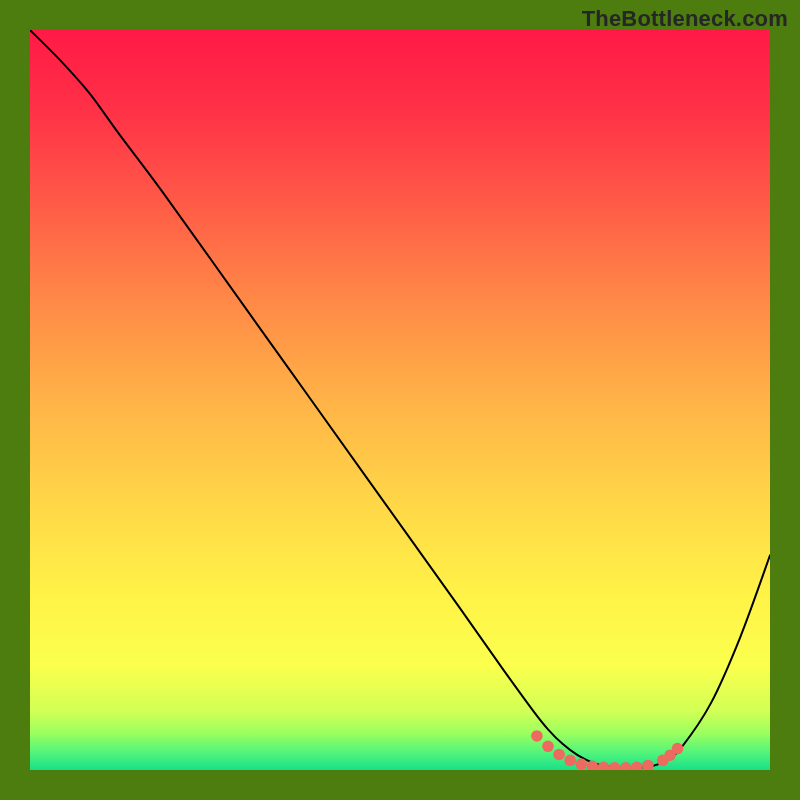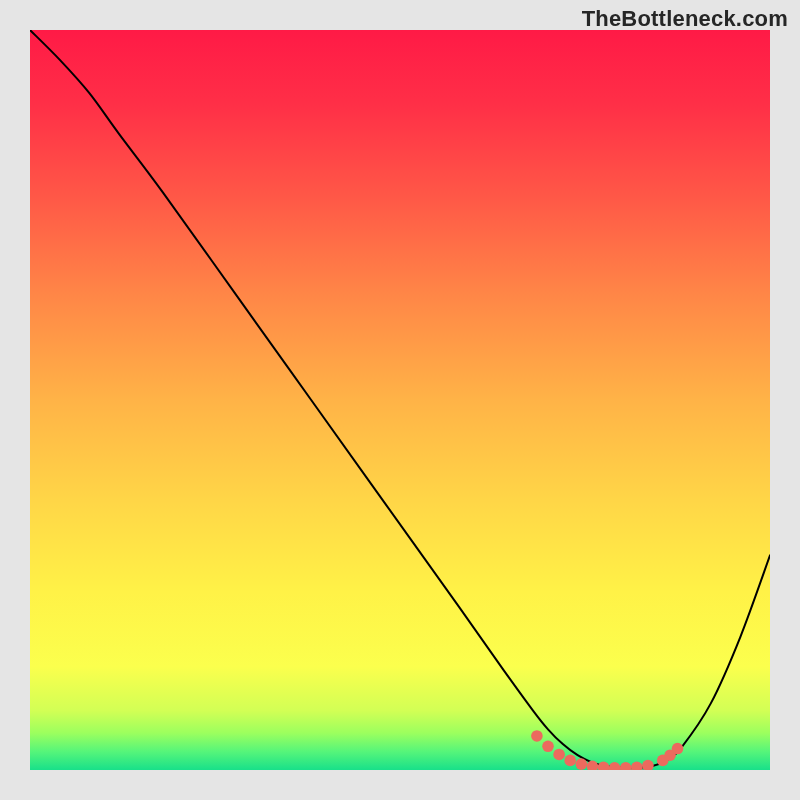--- a/index.html
+++ b/index.html
@@ -10,21 +10,21 @@
     height: 800px;
     overflow: hidden;
     font-family: Arial, Helvetica, sans-serif;
   }
   .frame {
     position: absolute;
     top: 0;
     left: 0;
     width: 800px;
     height: 800px;
-    background: #e5e5e5;
+    background: #4d7c0f;
   }
   .watermark {
     position: absolute;
     top: 6px;
     right: 12px;
     color: #262626;
     font-size: 22px;
     font-weight: bold;
     letter-spacing: 0.2px;
   }

